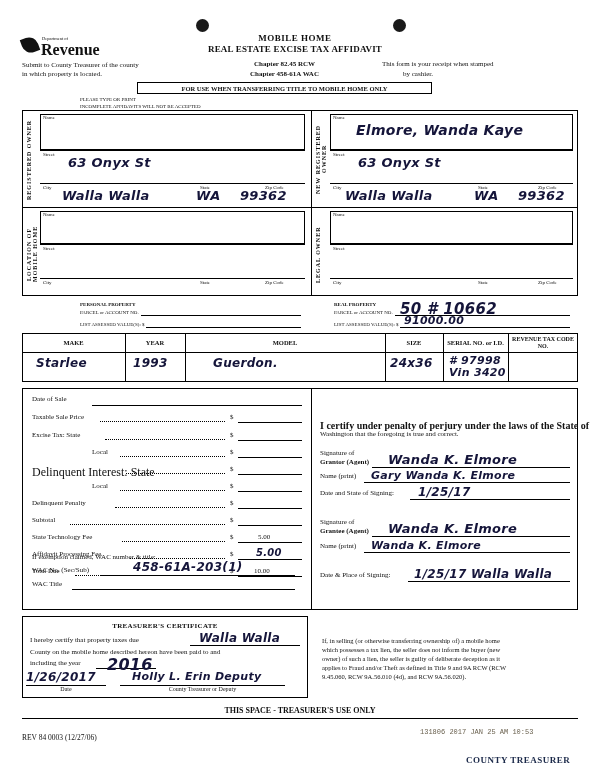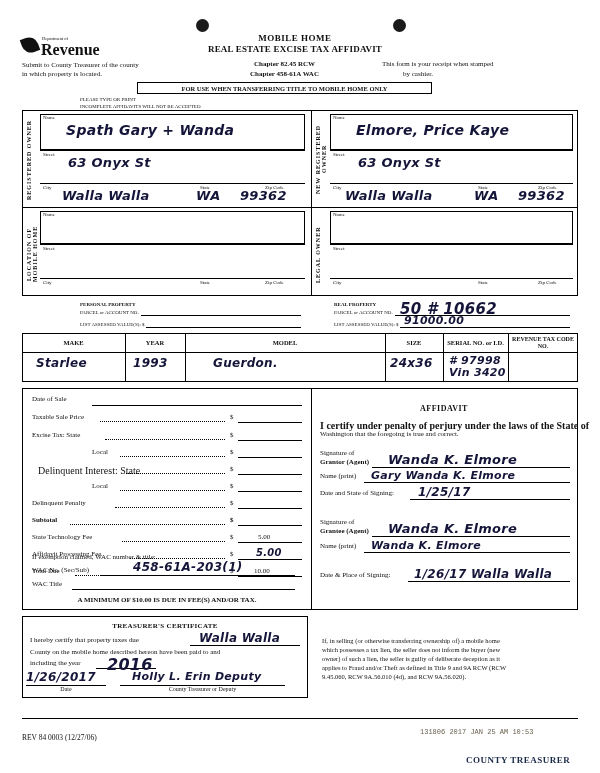--- a/index.html
+++ b/index.html
@@ -80,37 +80,36 @@
 
   <div class="ln hl" style="left:22px;top:207px;width:556px;"></div>
 
   <div class="abs vert b" style="left:26px;top:118px;height:84px;font-size:6px;">REGISTERED OWNER</div>
   <div class="abs vert b" style="left:315px;top:112px;height:94px;font-size:6px;">NEW REGISTERED OWNER</div>
   <div class="abs vert b" style="left:26px;top:212px;height:84px;font-size:6px;">LOCATION OF MOBILE HOME</div>
   <div class="abs vert b" style="left:315px;top:220px;height:70px;font-size:6px;">LEGAL OWNER</div>
 
   <div class="box" style="left:40px;top:114px;width:265px;height:36px;"></div>
   <div class="abs xtiny" style="left:43px;top:115px;font-size:5px;">Name</div>
-  <div class="abs hand" style="left:66px;top:122px;font-size:14px;">Spath Gary + Wanda</div>
 
   <div class="ln hl" style="left:40px;top:150px;width:265px;"></div>
   <div class="abs xtiny" style="left:43px;top:152px;font-size:5px;">Street</div>
   <div class="abs hand" style="left:68px;top:155px;font-size:13px;">63 Onyx St</div>
 
   <div class="ln hl" style="left:40px;top:183px;width:265px;"></div>
   <div class="abs xtiny" style="left:43px;top:185px;font-size:5px;">City</div>
   <div class="abs xtiny" style="left:200px;top:185px;font-size:5px;">State</div>
   <div class="abs xtiny" style="left:265px;top:185px;font-size:5px;">Zip Code</div>
   <div class="abs hand" style="left:62px;top:188px;font-size:13px;">Walla Walla</div>
   <div class="abs hand" style="left:196px;top:188px;font-size:13px;">WA</div>
   <div class="abs hand" style="left:240px;top:188px;font-size:13px;">99362</div>
 
   <div class="box" style="left:330px;top:114px;width:243px;height:36px;"></div>
   <div class="abs xtiny" style="left:333px;top:115px;font-size:5px;">Name</div>
-  <div class="abs hand" style="left:356px;top:122px;font-size:14px;">Elmore, Price Kaye</div>
+  <div class="abs hand" style="left:356px;top:122px;font-size:14px;">Elmore, Wanda Kaye</div>
 
   <div class="ln hl" style="left:330px;top:150px;width:243px;"></div>
   <div class="abs xtiny" style="left:333px;top:152px;font-size:5px;">Street</div>
   <div class="abs hand" style="left:358px;top:155px;font-size:13px;">63 Onyx St</div>
 
   <div class="ln hl" style="left:330px;top:183px;width:243px;"></div>
   <div class="abs xtiny" style="left:333px;top:185px;font-size:5px;">City</div>
   <div class="abs xtiny" style="left:478px;top:185px;font-size:5px;">State</div>
   <div class="abs xtiny" style="left:538px;top:185px;font-size:5px;">Zip Code</div>
   <div class="abs hand" style="left:345px;top:188px;font-size:13px;">Walla Walla</div>
@@ -198,38 +197,38 @@
       <span style="position:absolute;left:200px;top:3px;font-size:7px;">$</span>
       <span class="ln hl" style="position:absolute;left:208px;top:12px;width:64px;height:1px;background:#000;display:block;"></span>
     </div>
     <div class="taxrow" style="position:relative;height:17px;">
       <span style="position:absolute;left:62px;top:3px;font-size:7px;">Local</span>
       <span style="position:absolute;left:90px;top:2px;width:105px;border-bottom:1px dotted #000;height:9px;"></span>
       <span style="position:absolute;left:200px;top:3px;font-size:7px;">$</span>
       <span class="ln hl" style="position:absolute;left:208px;top:12px;width:64px;height:1px;background:#000;display:block;"></span>
     </div>
     <div class="taxrow" style="position:relative;height:17px;">
-      <span style="position:absolute;left:2px;top:3px;font-size:10px;margin-left:6px;">Delinquent Interest:  State</span>
+      <span style="position:absolute;left:2px;top:3px;font-size:12px;">Delinquent Interest:  State</span>
       <span style="position:absolute;left:96px;top:2px;width:99px;border-bottom:1px dotted #000;height:9px;"></span>
       <span style="position:absolute;left:200px;top:3px;font-size:7px;">$</span>
       <span class="ln hl" style="position:absolute;left:208px;top:12px;width:64px;height:1px;background:#000;display:block;"></span>
     </div>
     <div class="taxrow" style="position:relative;height:17px;">
       <span style="position:absolute;left:62px;top:3px;font-size:7px;">Local</span>
       <span style="position:absolute;left:90px;top:2px;width:105px;border-bottom:1px dotted #000;height:9px;"></span>
       <span style="position:absolute;left:200px;top:3px;font-size:7px;">$</span>
       <span class="ln hl" style="position:absolute;left:208px;top:12px;width:64px;height:1px;background:#000;display:block;"></span>
     </div>
     <div class="taxrow" style="position:relative;height:17px;">
       <span style="position:absolute;left:2px;top:3px;font-size:7px;">Delinquent Penalty</span>
       <span style="position:absolute;left:85px;top:2px;width:110px;border-bottom:1px dotted #000;height:9px;"></span>
       <span style="position:absolute;left:200px;top:3px;font-size:7px;">$</span>
       <span class="ln hl" style="position:absolute;left:208px;top:12px;width:64px;height:1px;background:#000;display:block;"></span>
     </div>
-    <div class="taxrow" style="position:relative;height:17px;font-weight:bold;">
+    <div class="taxrow" style="position:relative;height:17px;">
       <span style="position:absolute;left:2px;top:3px;font-size:7px;">Subtotal</span>
       <span style="position:absolute;left:40px;top:2px;width:155px;border-bottom:1px dotted #000;height:9px;"></span>
       <span style="position:absolute;left:200px;top:3px;font-size:7px;">$</span>
       <span class="ln hl" style="position:absolute;left:208px;top:12px;width:64px;height:1px;background:#000;display:block;"></span>
     </div>
     <div class="taxrow" style="position:relative;height:17px;">
       <span style="position:absolute;left:2px;top:3px;font-size:7px;">State Technology Fee</span>
       <span style="position:absolute;left:92px;top:2px;width:103px;border-bottom:1px dotted #000;height:9px;"></span>
       <span style="position:absolute;left:200px;top:3px;font-size:7px;">$</span>
       <span style="position:absolute;left:228px;top:3px;font-size:7px;">5.00</span>
@@ -250,23 +249,21 @@
       <span class="ln hl" style="position:absolute;left:208px;top:12px;width:64px;height:1px;background:#000;display:block;"></span>
     </div>
   </div>
 
   <div class="abs" style="left:32px;top:553px;font-size:7px;">If exemption claimed, WAC number &amp; title:</div>
   <div class="abs" style="left:32px;top:566px;font-size:7px;">WAC No. (Sec/Sub)</div>
   <div class="ln hl" style="left:100px;top:575px;width:195px;"></div>
   <div class="abs hand" style="left:133px;top:560px;font-size:12px;">458-61A-203(1)</div>
   <div class="abs" style="left:32px;top:580px;font-size:7px;">WAC Title</div>
   <div class="ln hl" style="left:72px;top:589px;width:223px;"></div>
-  <div class="abs b ctr" style="left:26px;top:596px;width:282px;font-size:7px;">A MINIMUM OF $10.00 IS DUE IN FEE(S) AND/OR TAX.</div>
-
-  <div class="abs b ctr" style="left:311px;top:404px;width:266px;font-size:8px;letter-spacing:.5px;">AFFIDAVIT</div>
+
   <div class="abs" style="left:320px;top:420px;font-size:10px;font-weight:bold;">I certify under penalty of perjury under the laws of the State of</div>
   <div class="abs" style="left:320px;top:430px;font-size:7px;">Washington that the foregoing is true and correct.</div>
 
   <div class="abs" style="left:320px;top:449px;font-size:7px;">Signature of</div>
   <div class="abs b" style="left:320px;top:458px;font-size:7px;">Grantor (Agent)</div>
   <div class="ln hl" style="left:372px;top:467px;width:198px;"></div>
   <div class="abs hand" style="left:388px;top:452px;font-size:13px;font-style:italic;">Wanda K. Elmore</div>
 
   <div class="abs" style="left:320px;top:472px;font-size:7px;">Name (print)</div>
   <div class="ln hl" style="left:364px;top:482px;width:206px;"></div>
@@ -280,21 +277,21 @@
   <div class="abs b" style="left:320px;top:527px;font-size:7px;">Grantee (Agent)</div>
   <div class="ln hl" style="left:372px;top:536px;width:198px;"></div>
   <div class="abs hand" style="left:388px;top:521px;font-size:13px;font-style:italic;">Wanda K. Elmore</div>
 
   <div class="abs" style="left:320px;top:542px;font-size:7px;">Name (print)</div>
   <div class="ln hl" style="left:364px;top:552px;width:206px;"></div>
   <div class="abs hand" style="left:371px;top:539px;font-size:11px;">Wanda K. Elmore</div>
 
   <div class="abs" style="left:320px;top:571px;font-size:7px;">Date &amp; Place of Signing:</div>
   <div class="ln hl" style="left:408px;top:581px;width:162px;"></div>
-  <div class="abs hand" style="left:414px;top:567px;font-size:12px;">1/26/17   Walla Walla</div>
+  <div class="abs hand" style="left:414px;top:567px;font-size:12px;">1/25/17   Walla Walla</div>
 
   <div class="box" style="left:22px;top:616px;width:286px;height:82px;"></div>
   <div class="abs b ctr" style="left:22px;top:622px;width:286px;font-size:7px;letter-spacing:.3px;">TREASURER'S CERTIFICATE</div>
   <div class="abs" style="left:30px;top:636px;font-size:7px;">I hereby certify that property taxes due</div>
   <div class="ln hl" style="left:190px;top:645px;width:110px;"></div>
   <div class="abs hand" style="left:199px;top:631px;font-size:12px;">Walla Walla</div>
   <div class="abs" style="left:30px;top:648px;font-size:7px;">County on the mobile home described hereon have been paid to and</div>
   <div class="abs" style="left:30px;top:659px;font-size:7px;">including the year</div>
   <div class="ln hl" style="left:96px;top:668px;width:60px;"></div>
   <div class="abs hand" style="left:107px;top:655px;font-size:16px;">2016</div>
@@ -308,18 +305,19 @@
   <div class="abs ctr" style="left:120px;top:686px;width:165px;font-size:6px;">County Treasurer or Deputy</div>
 
   <div class="abs" style="left:322px;top:636px;width:250px;font-size:6.5px;line-height:9px;">
     <div>If, in selling (or otherwise transferring ownership of) a mobile home</div>
     <div>which possesses a tax lien, the seller does not inform the buyer (new</div>
     <div>owner) of such a lien, the seller is guilty of deliberate deception as it</div>
     <div>applies to Fraud and/or Theft as defined in Title 9 and 9A RCW (RCW</div>
     <div>9.45.060, RCW 9A.56.010 (4d), and RCW 9A.56.020).</div>
   </div>
 
+  <div class="abs b ctr" style="left:150px;top:706px;width:300px;font-size:8px;">THIS SPACE - TREASURER'S USE ONLY</div>
   <div class="ln hl" style="left:22px;top:718px;width:556px;"></div>
   <div class="abs" style="left:22px;top:733px;font-size:7.5px;">REV 84 0003 (12/27/06)</div>
   <div class="abs" style="left:420px;top:728px;font-size:7px;color:#6b6250;font-family:'Liberation Mono',monospace;">131806 2017 JAN 25 AM 10:53</div>
   <div class="abs b" style="left:466px;top:755px;font-size:9px;letter-spacing:.5px;color:#1c2a4a;">COUNTY TREASURER</div>
 
 </div>
 
 </body></html>

